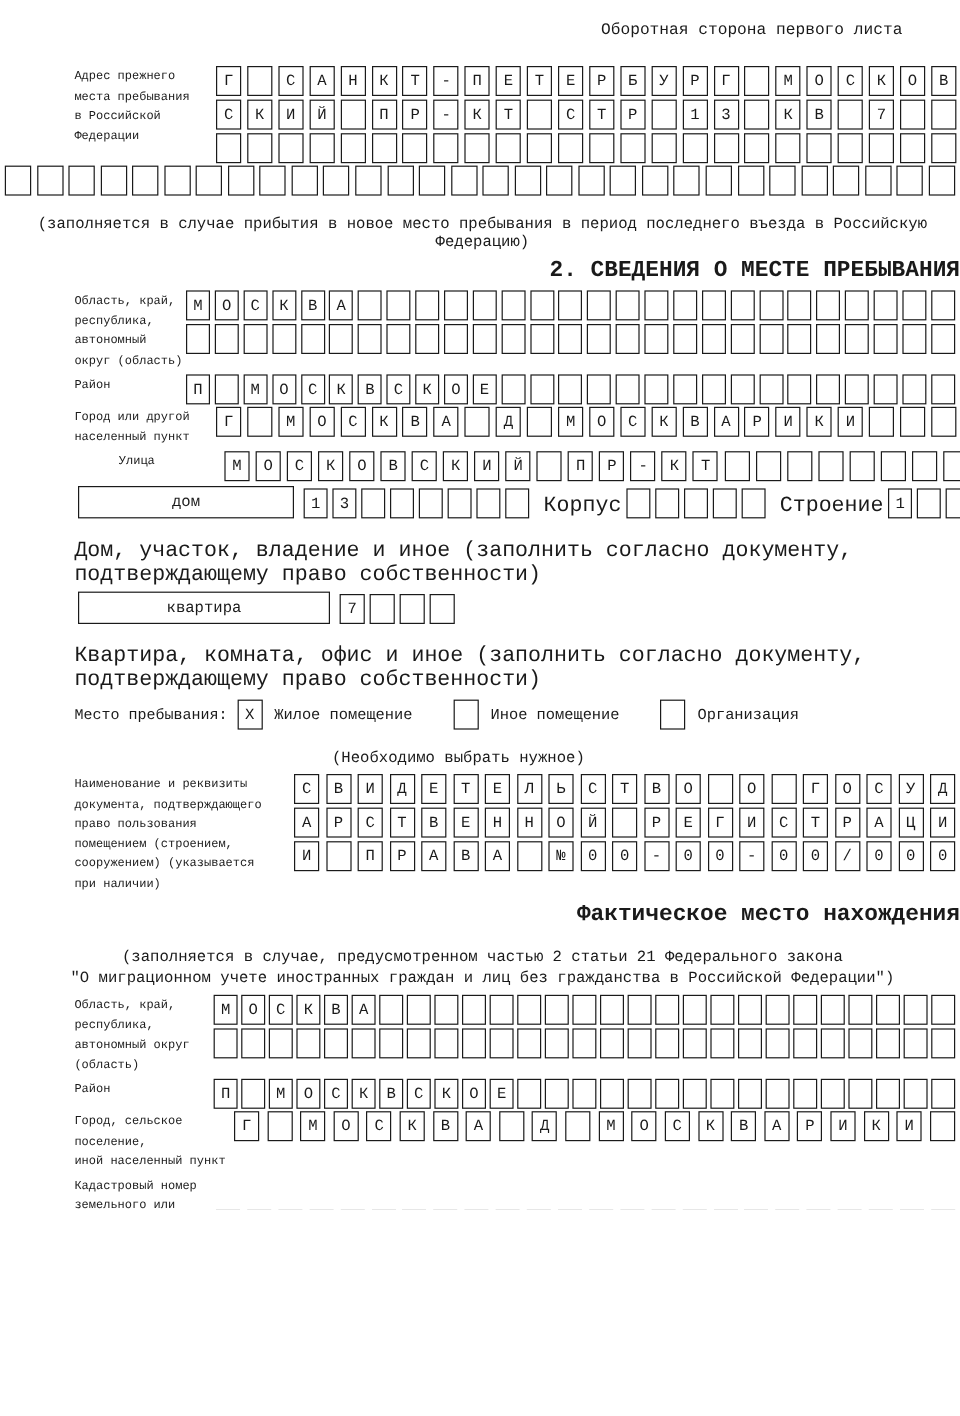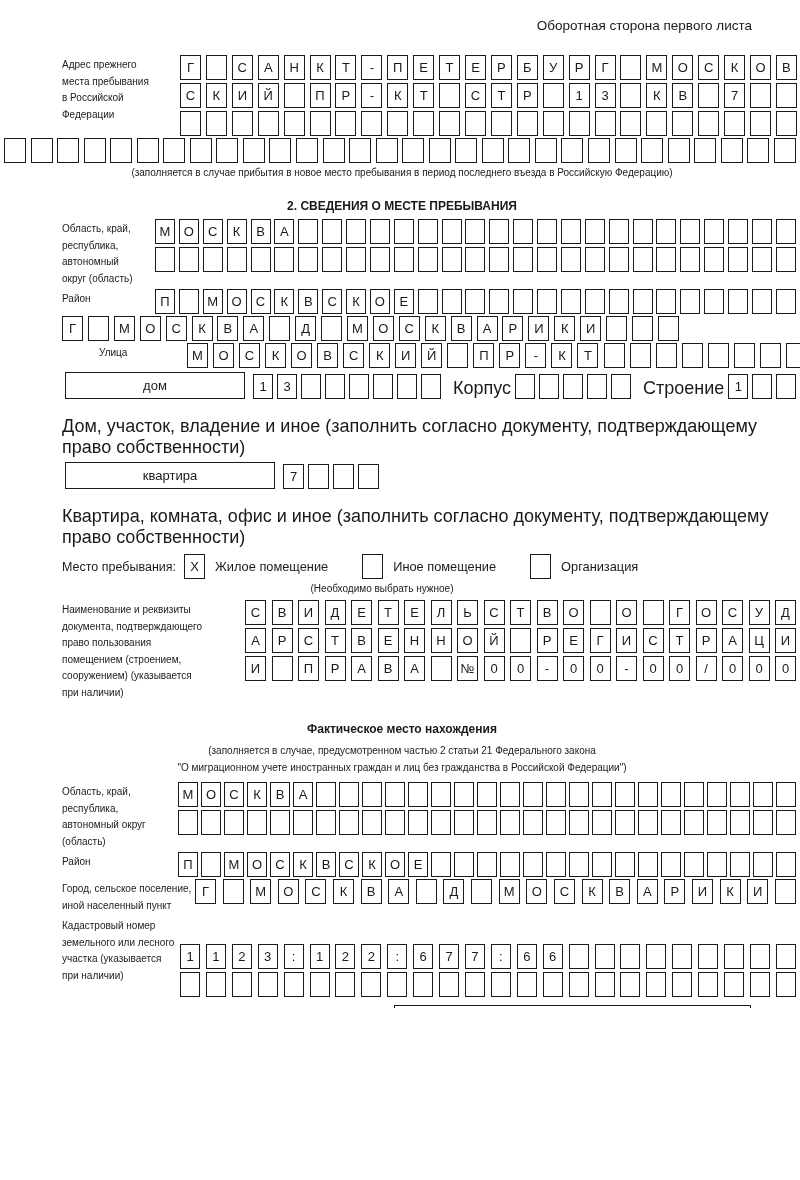--- a/index.html
+++ b/index.html
@@ -4,21 +4,21 @@
 <title>Form</title>
 <style>
   * { box-sizing: border-box; margin: 0; padding: 0; }
   html, body { background: #ffffff; }
   .page {
     position: relative;
     width: 800px; height: 1008px;
     margin: 0 auto;
     background: #ffffff;
     color: #1a1a1a;
-    font-family: Liberation Sans, sans-serif;
+    font-family: Liberation Mono, monospace;
     font-size: 12.5px;
     padding: 18px 2px 0 62px;
     overflow: hidden;
   }
   .hdr {
     text-align: right;
     font-size: 13.5px;
     padding-right: 46px;
     margin-bottom: 22px;
   }
@@ -33,25 +33,25 @@
     display: inline-flex; align-items: center; justify-content: center;
     height: 25px; flex: none;
     border: 1.6px solid #1a1a1a;
     font-size: 13px; line-height: 1; background: #fff;
   }
   .w617 { width: 617px; } .w792 { width: 792px; margin-left: -58px; }
   .w641 { width: 641px; } .w646 { width: 646px; } .w616 { width: 616px; }
   .w551 { width: 551px; } .w618 { width: 618px; } .w601 { width: 601px; }
   .c22 .cell { width: 22px; } .c21 .cell { width: 21px; }
   .c20 .cell { width: 20px; }
-  .note { font-size: 10px; text-align: center; margin: 4px 0 3px -58px; width: 796px; }
+  .note { font-size: 13px; text-align: center; margin: 16px 0 3px -58px; width: 796px; }
   .note-left { font-size: 18px; margin: 17px 0 4px 0; }
   .h2 {
-    font-weight: bold; font-size: 12px; text-align: center;
-    margin: 21px 0 6px -58px; width: 796px;
+    font-weight: bold; font-size: 19px; text-align: right;
+    margin: 5px 0 6px -58px; width: 796px;
   }
   .houserow, .aptrow { display: flex; align-items: flex-end; margin: 4px 0 2px 3px; }
   .wbox {
     display: inline-flex; align-items: center; justify-content: center;
     border: 1.6px solid #1a1a1a; height: 27px; font-size: 13px; flex: none;
   }
   .wb180 { width: 180px; } .wb210 { width: 210px; }
   .inlbl { font-size: 18px; padding: 0 4px; flex: none; }
   .sp8 { width: 8px; flex: none; }
   .stayrow { display: flex; align-items: center; margin: 6px 0 2px 0; }
@@ -295,20 +295,22 @@
         <span class="cell"></span>
         <span class="cell"></span>
         <span class="cell"></span>
         <span class="cell"></span>
         <span class="cell"></span>
         <span class="cell"></span>
       </div>
   </div>
 
   <div class="field">
+    <div class="lbl lw118">Город или другой
+населенный пункт</div>
     <div class="cb w617 c21">
         <span class="cell">Г</span>
         <span class="cell"></span>
         <span class="cell">М</span>
         <span class="cell">О</span>
         <span class="cell">С</span>
         <span class="cell">К</span>
         <span class="cell">В</span>
         <span class="cell">А</span>
         <span class="cell"></span>

